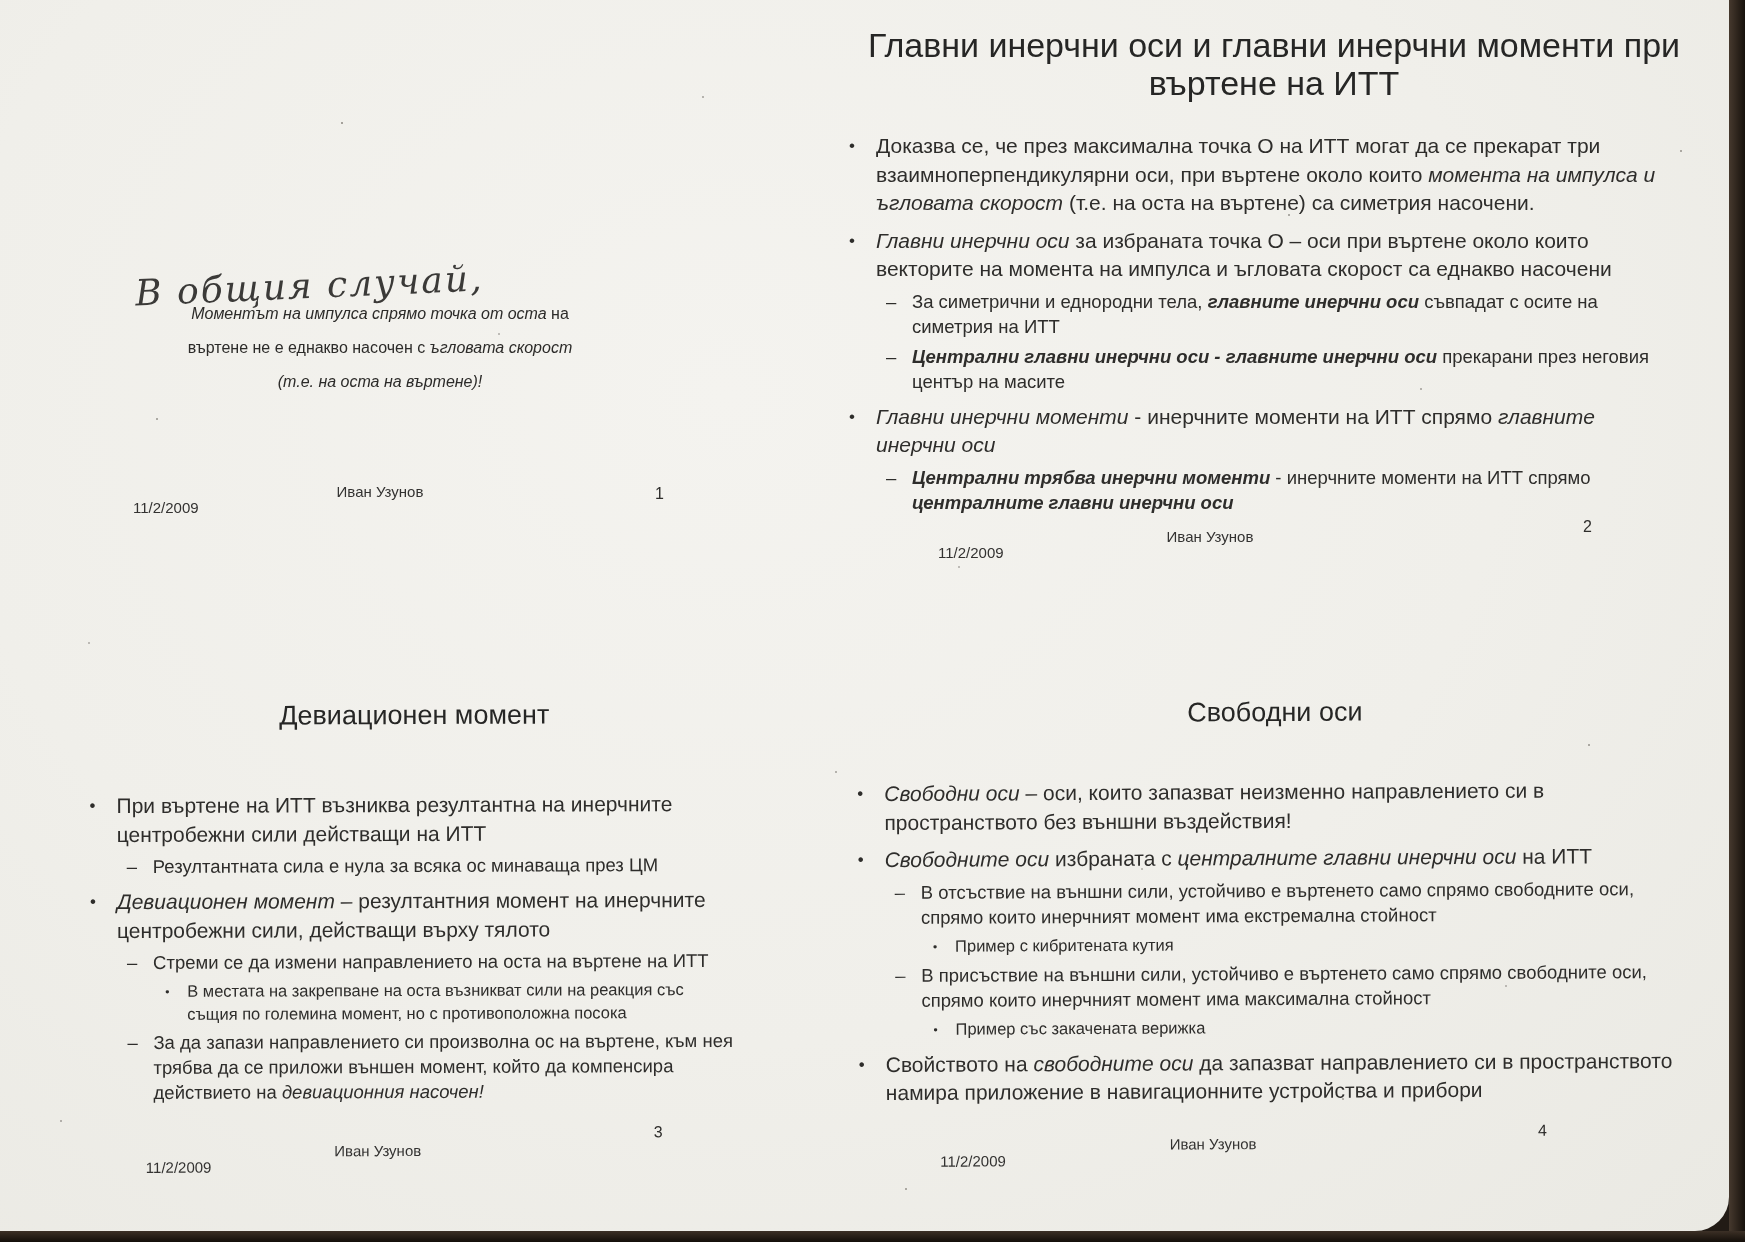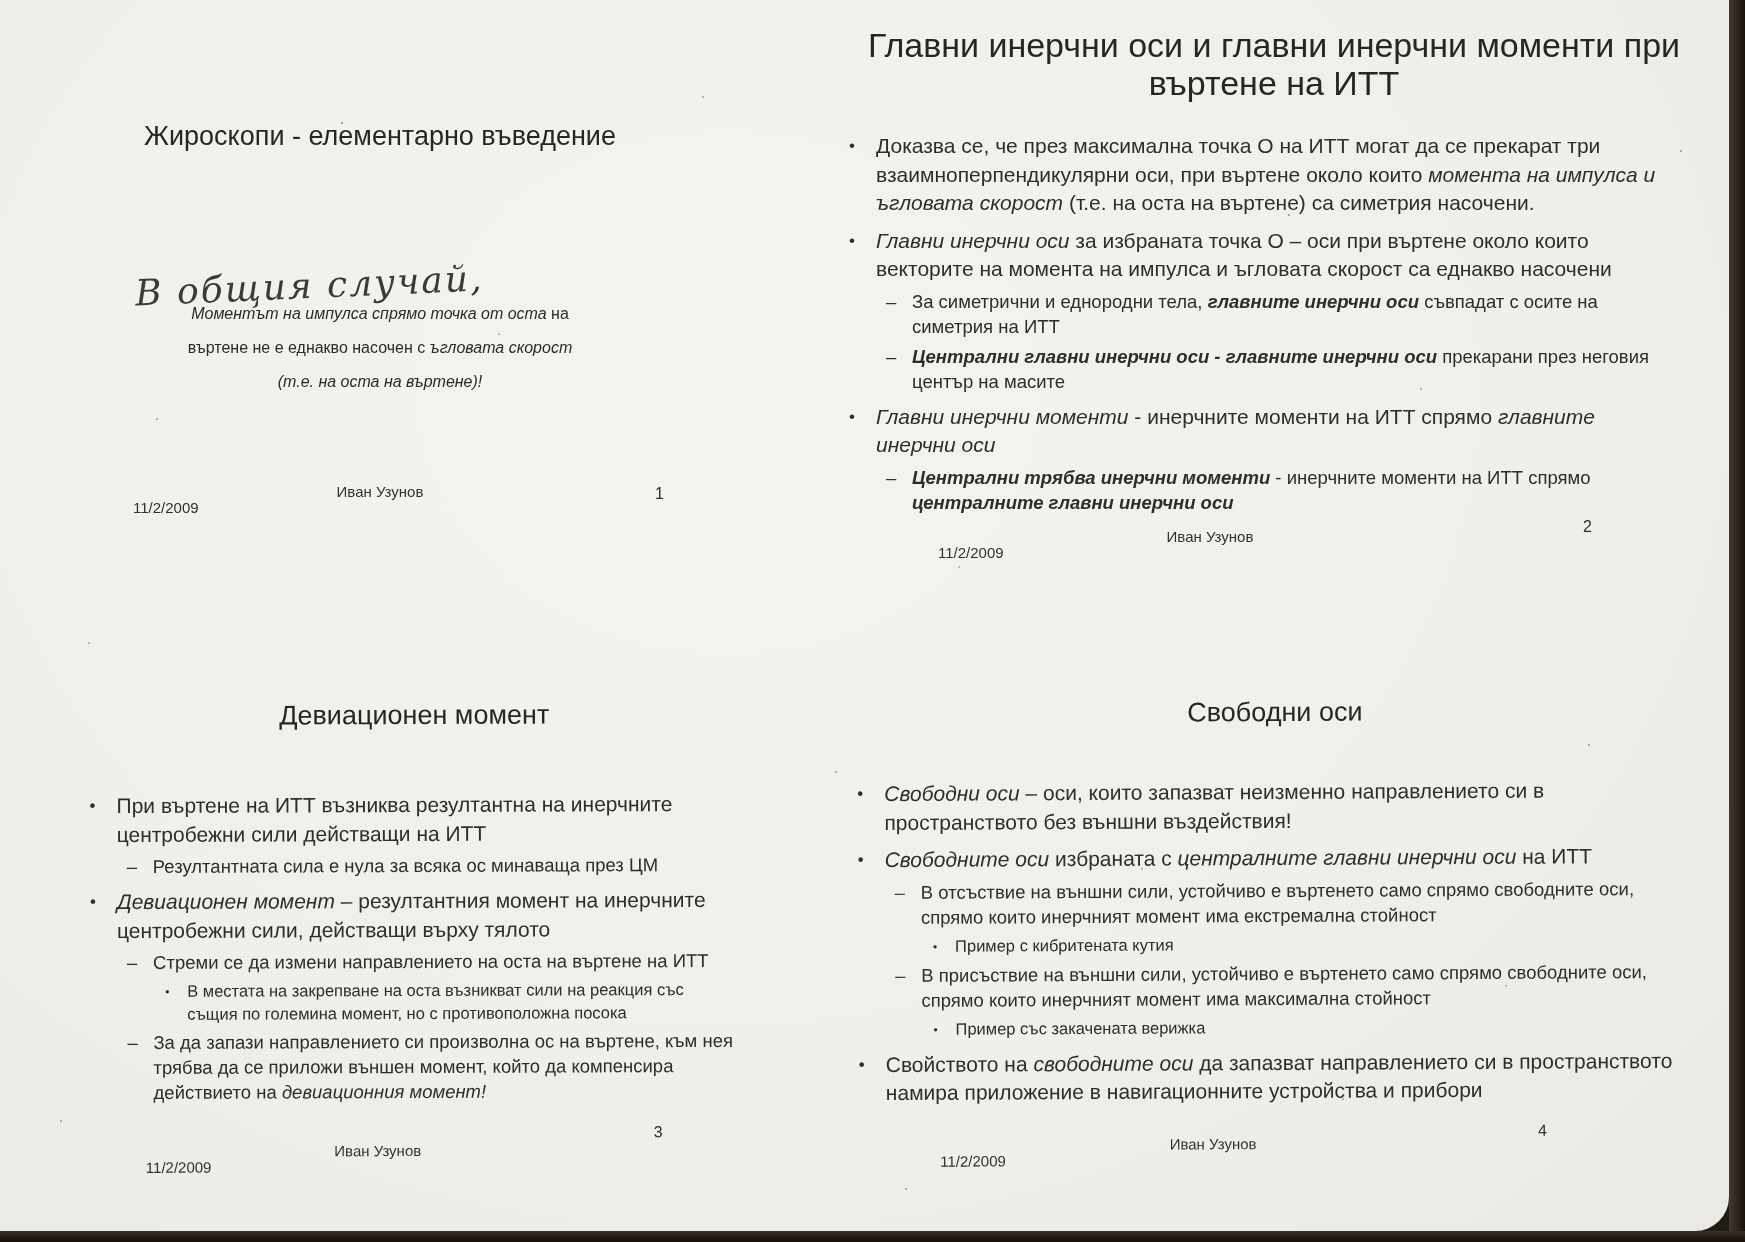--- a/index.html
+++ b/index.html
@@ -90,23 +90,20 @@
 </style>
 </head>
 <body>
 
 <div class="paper"></div>
 <div class="edge-right"></div>
 <div class="edge-bottom"></div>
 <div class="specks"></div>
 
 <section class="slide" id="slide1">
-  <div class="slide-title">
-      <div class="titleline">Жироскопи - елементарно въведение</div>
-    </div>
   <div class="handwritten">В общия случай,</div>
   <div class="body-text"><span class="run-i">Моментът на импулса спрямо точка от оста</span><span class="run-n"> на</span><br><span class="run-n">въртене не е еднакво насочен с </span><span class="run-i">ъгловата скорост</span><br><span class="run-i">(т.е. на оста на въртене)!</span></div>
   <div class="footer">
     <span class="f-date">11/2/2009</span>
     <span class="f-author">Иван Узунов</span>
     <span class="f-page">1</span>
   </div>
 </section>
 
 <section class="slide" id="slide2">
@@ -167,21 +164,21 @@
       <div class="bullet b2">
         <span class="marker">–</span>
         <div class="bullet-text"><span class="run-n">Стреми се да измени направлението на оста на въртене на ИТТ</span></div>
       </div>
       <div class="bullet b3">
         <span class="marker">•</span>
         <div class="bullet-text"><span class="run-n">В местата на закрепване на оста възникват сили на реакция със същия по големина момент, но с противоположна посока</span></div>
       </div>
       <div class="bullet b2">
         <span class="marker">–</span>
-        <div class="bullet-text"><span class="run-n">За да запази направлението си произволна ос на въртене, към нея трябва да се приложи външен момент, който да компенсира действието на </span><span class="run-i">девиационния момент!</span></div>
+        <div class="bullet-text"><span class="run-n">За да запази направлението си произволна ос на въртене, към нея трябва да се приложи външен момент, който да компенсира действието на </span><span class="run-i">девиационния насочен!</span></div>
       </div>
     </div>
   <div class="footer">
     <span class="f-date">11/2/2009</span>
     <span class="f-author">Иван Узунов</span>
     <span class="f-page">3</span>
   </div>
 </section>
 
 <section class="slide" id="slide4">

